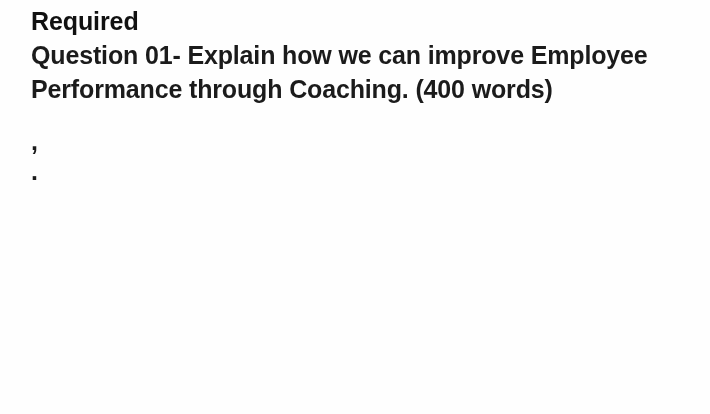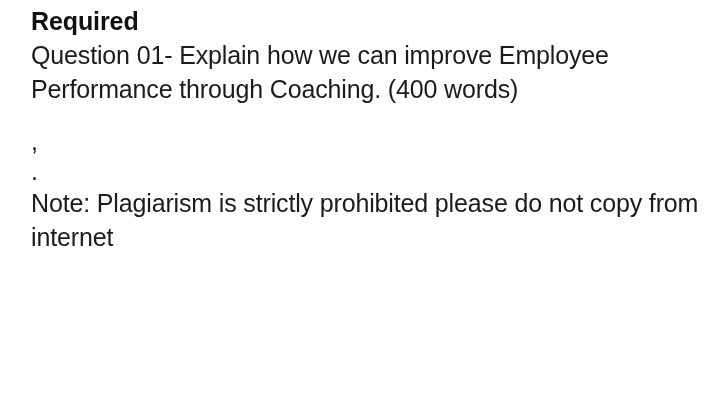--- a/index.html
+++ b/index.html
@@ -35,21 +35,21 @@
     font-size: 25px;
     font-weight: bold;
     line-height: 34px;
     color: #111111;
     letter-spacing: -0.1px;
     white-space: pre-wrap;
   }
 
   .para {
     font-size: 25px;
-    font-weight: normal;
+    font-weight: bold;
     line-height: 34px;
     color: #1b1b1b;
     letter-spacing: -0.15px;
     white-space: pre-wrap;
     word-spacing: 0px;
   }
 
   .para-gap {
     margin-top: 20px;
   }
@@ -76,16 +76,15 @@
 
     <div class="heading">Required</div>
 
     <div class="para q-block">Question 01- Explain how we can improve Employee Performance through Coaching. (400 words)</div>
 
     <div class="para punct-line para-gap">,</div>
 
 
     <div class="para punct-line">.</div>
 
-    <div class="para note-block">Note: Plagiarism is strictly prohibited please do not copy from internet</div>
 
   </div>
 </div>
 
 </body></html>

